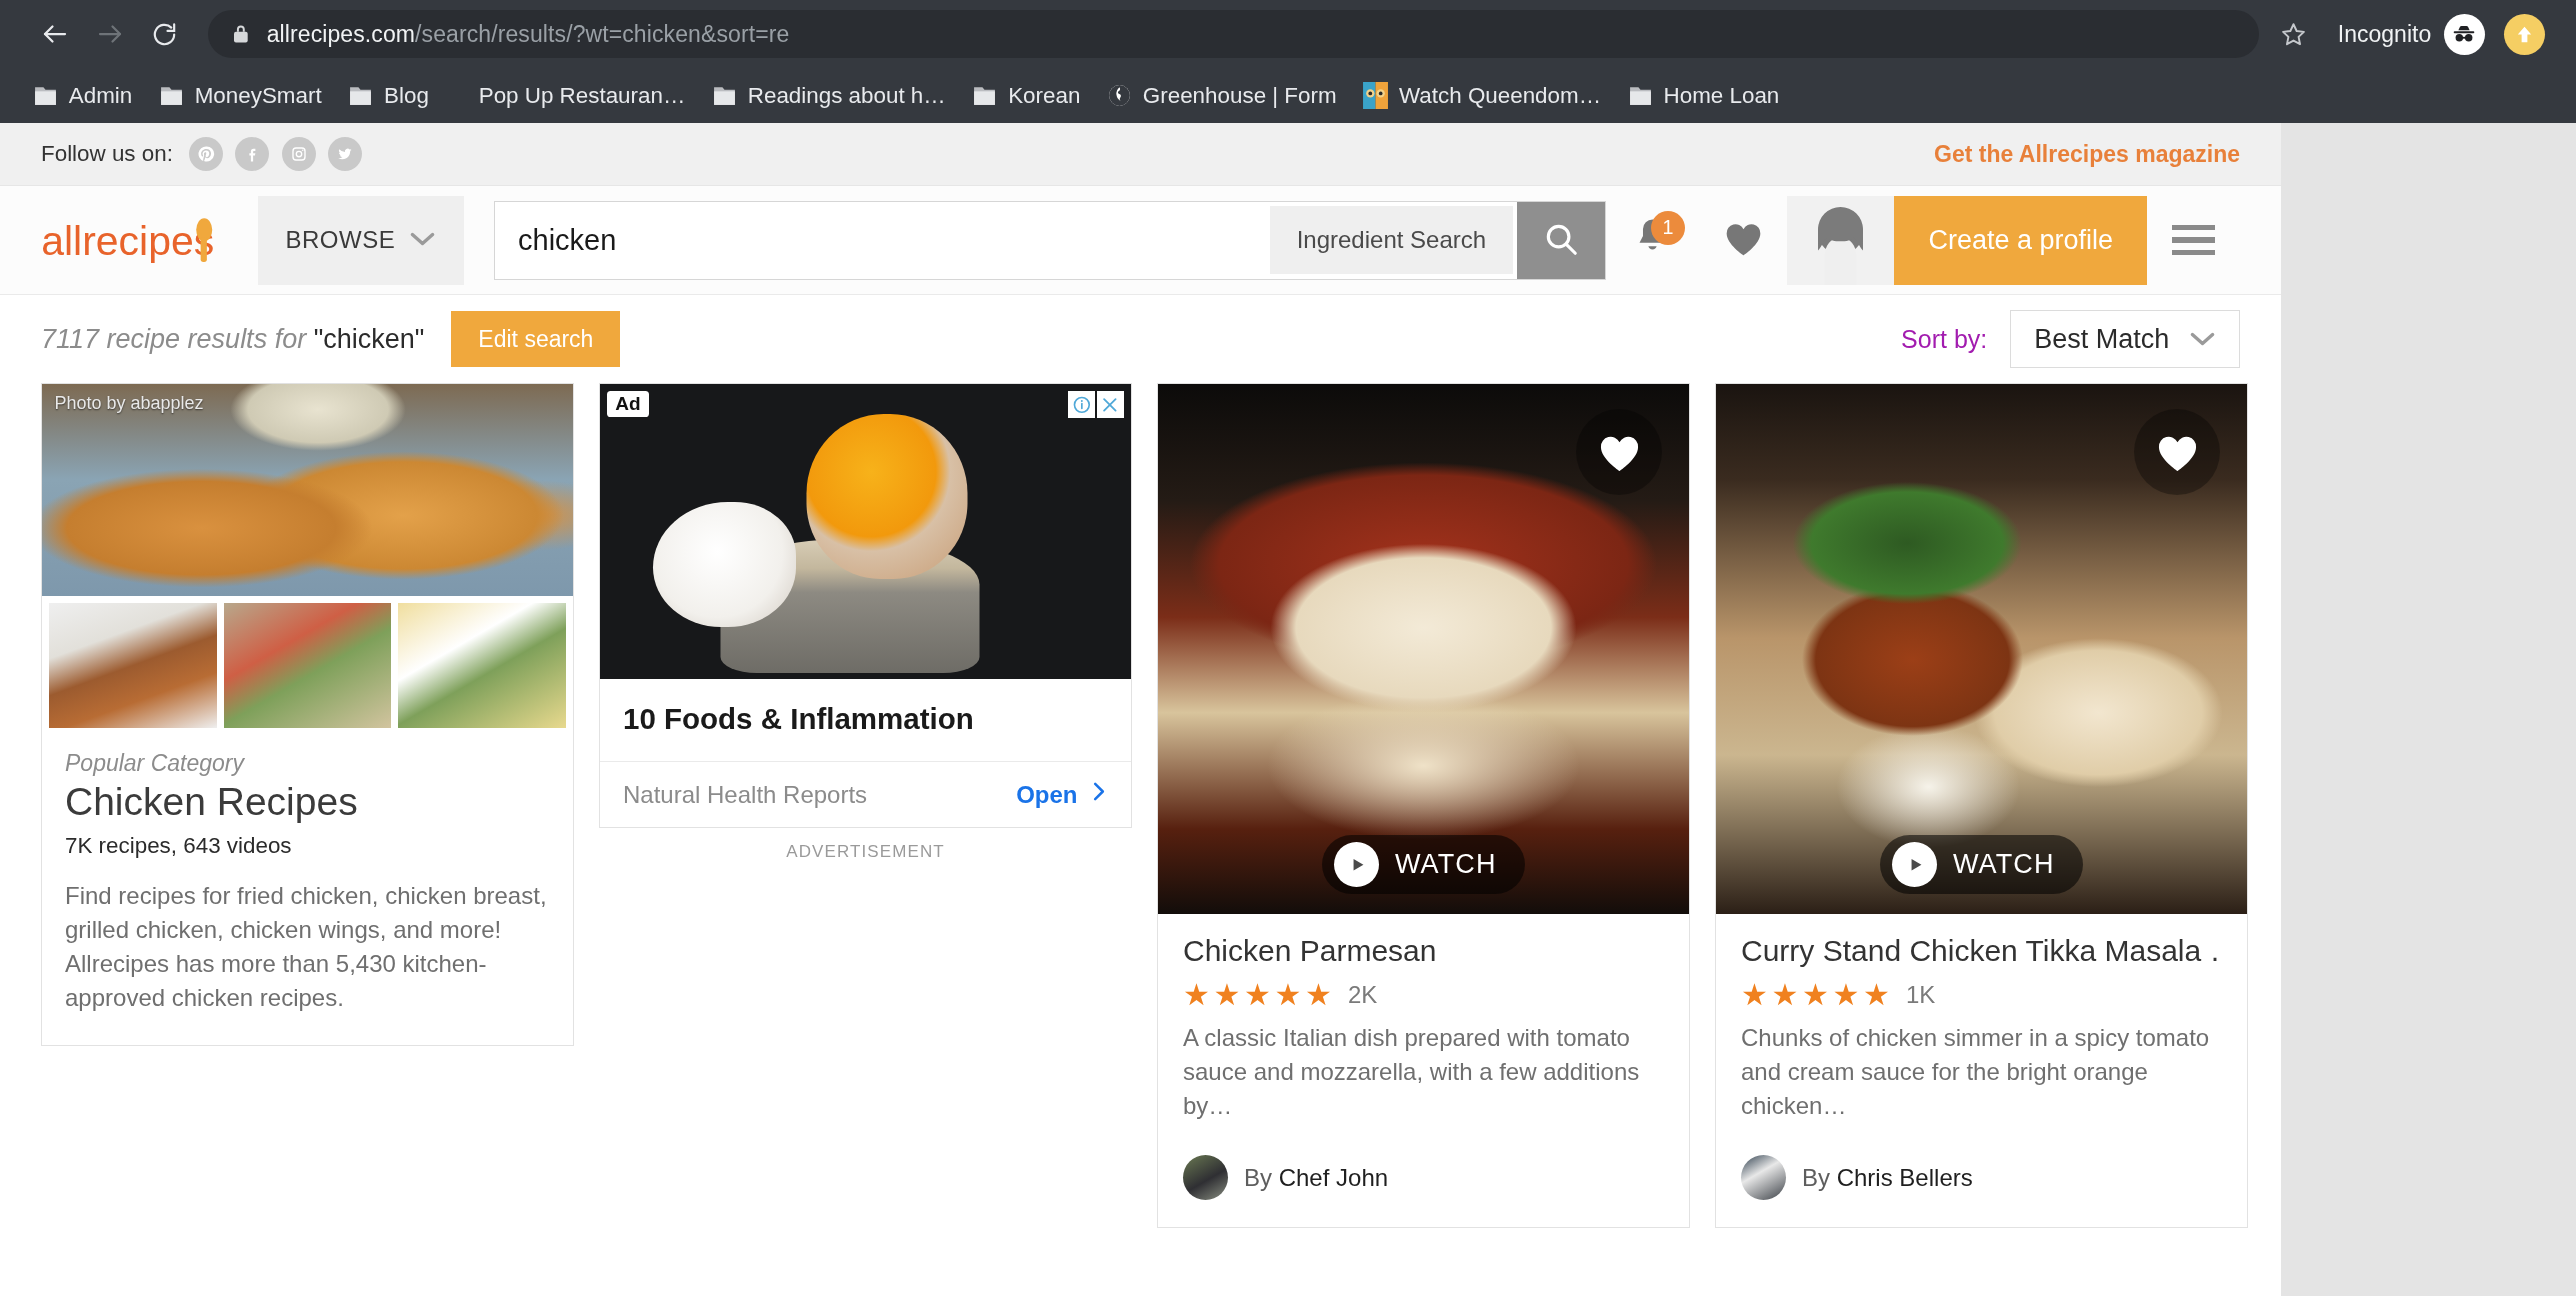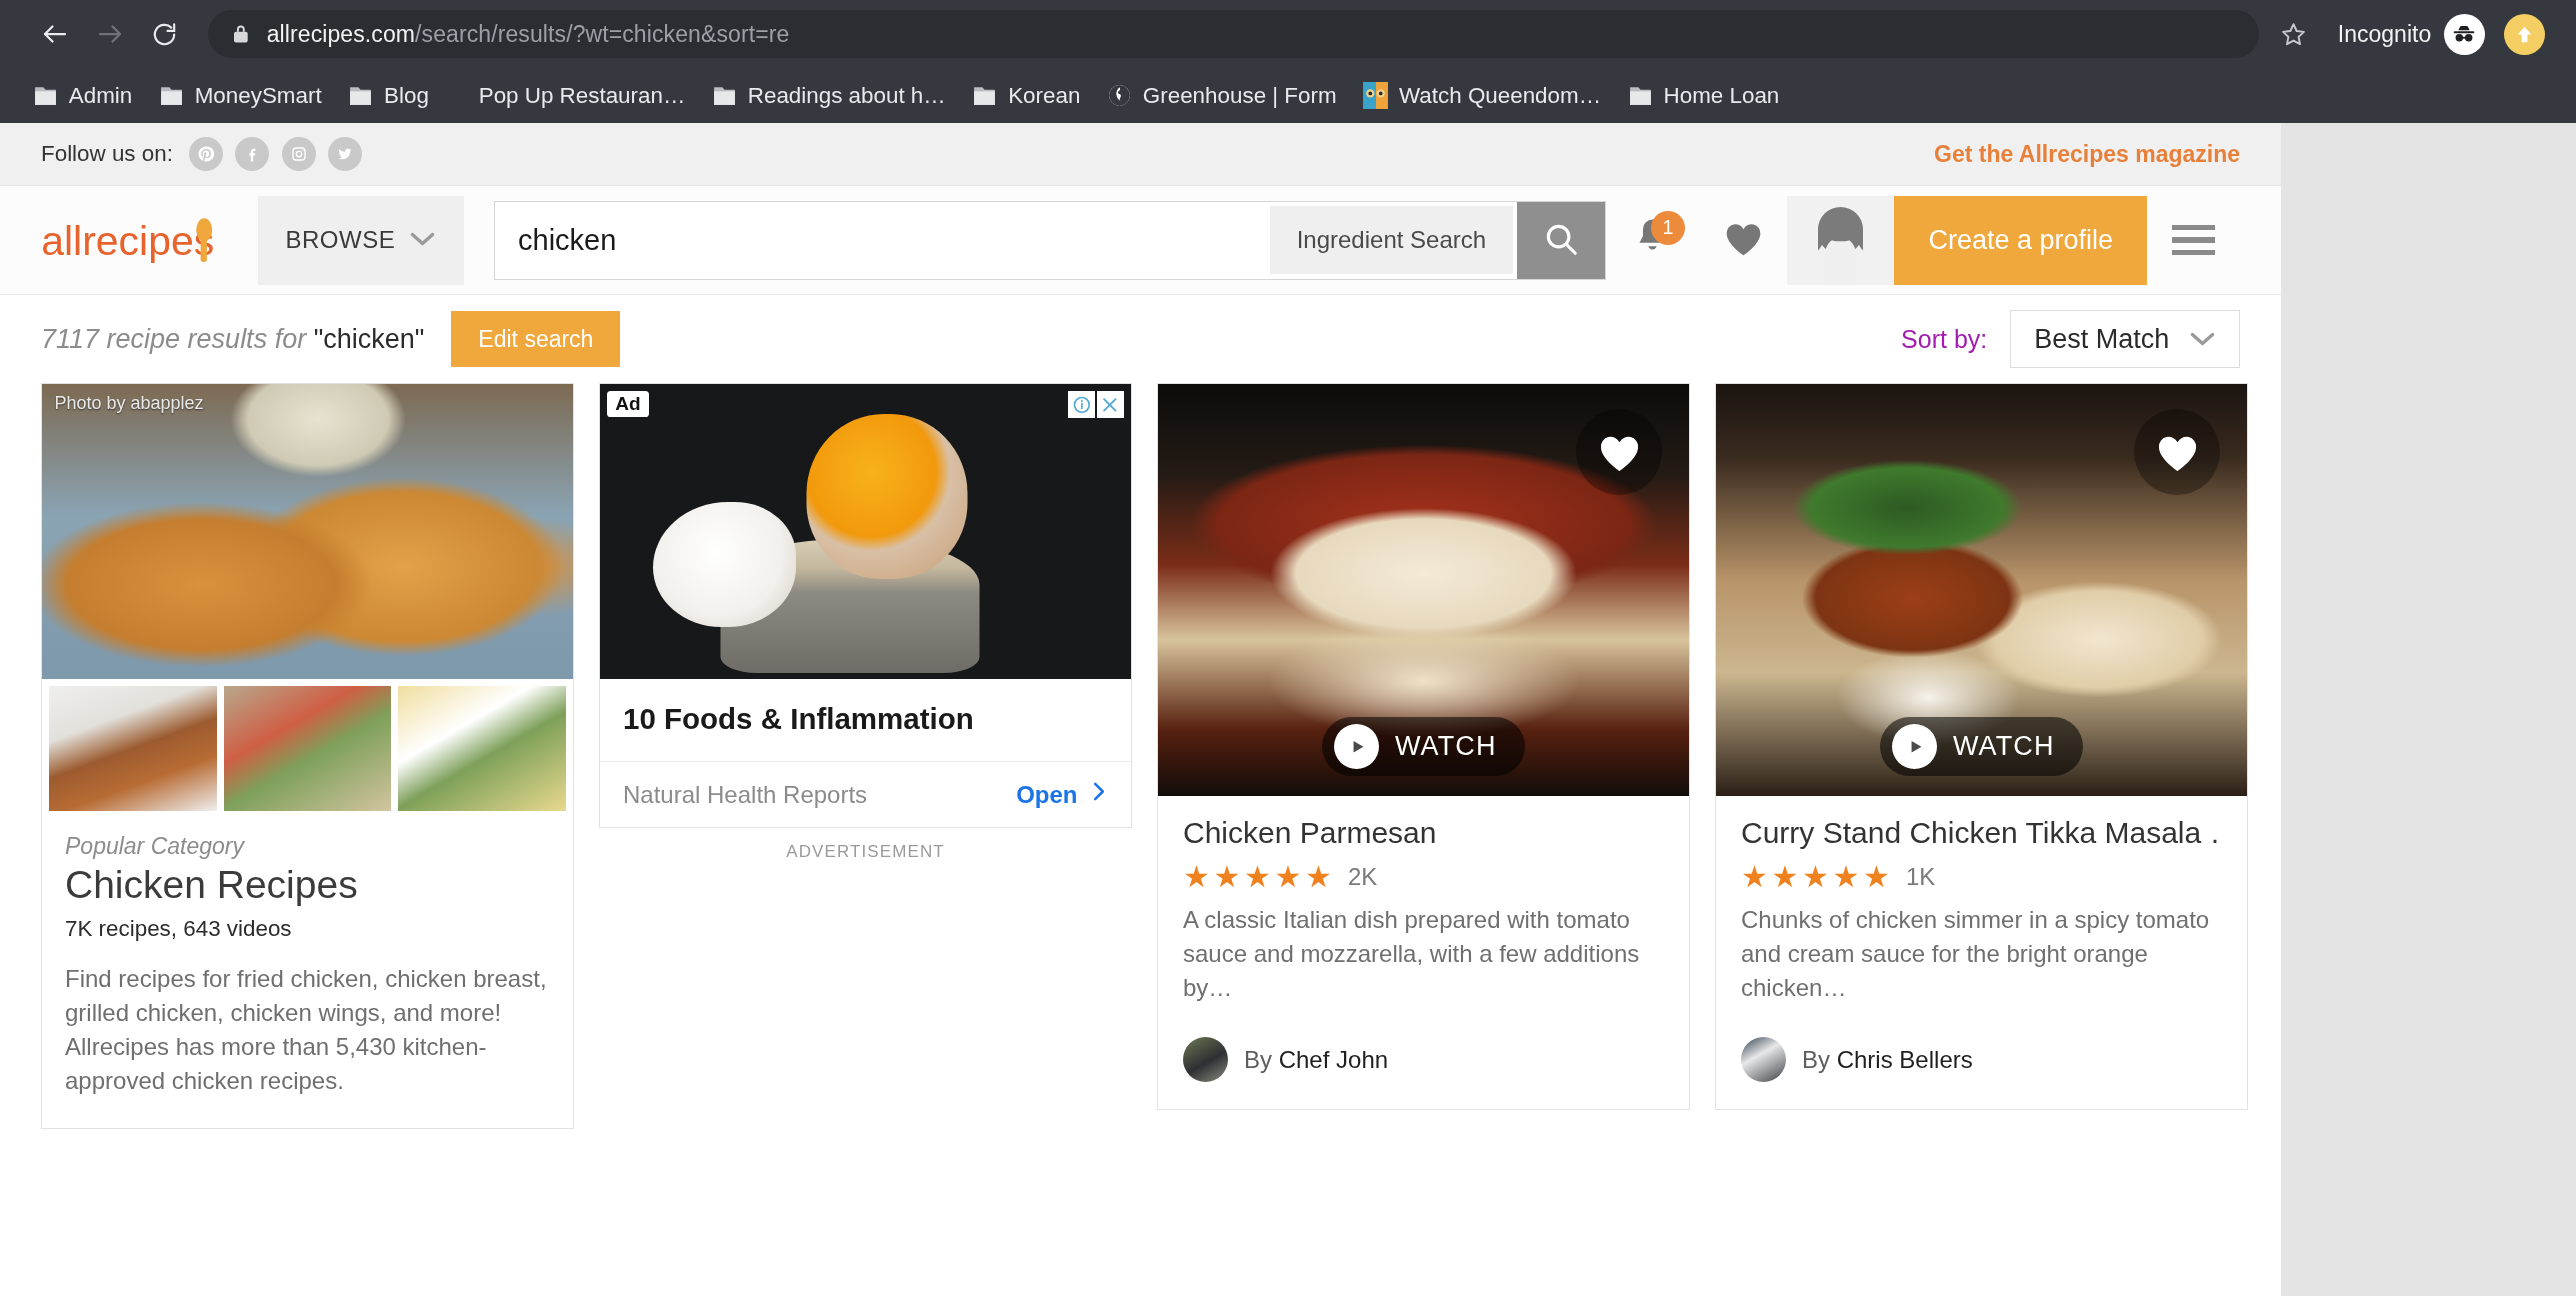--- a/index.html
+++ b/index.html
@@ -257,21 +257,21 @@
   .card {
     width: 533px;
     background: #fff;
     border: 0.9px solid #e2e2e2;
     flex: none;
     overflow: hidden;
   }
 
   
   .cat-hero {
-    height: 295px;
+    height: 212px;
     position: relative;
     overflow: hidden;
     background: linear-gradient(140deg,#6f5a45 0%,#c98a3c 35%,#e6ab55 60%,#8ba7b8 100%);
   }
   .cat-hero .credit {
     position: absolute; top: 9px; left: 12.5px;
     color: #e9e9e9; font-size: 18px;
     text-shadow: 0 0.9px 1.8px rgba(0,0,0,.6);
   }
   .fried {
@@ -354,21 +354,21 @@
   .ad-open { margin-left: auto; color: #1a73e8; font-size: 24px; font-weight: bold; display: flex; align-items: center; gap: 12.5px; }
   .ad-footer-note {
     text-align: center;
     font-size: 17px;
     color: #9a9a9a;
     letter-spacing: 1.1px;
     padding-top: 14.3px;
   }
 
   
-  .rc-media { height: 412px; position: relative; overflow: hidden; }
+  .rc-media { height: 530px; position: relative; overflow: hidden; }
   .rc1-img {
     position: absolute; inset: 0;
     background:
       radial-gradient(ellipse 40% 22% at 50% 46%, #f3ead7 0%, #e7d9bd 60%, rgba(0,0,0,0) 72%),
       radial-gradient(ellipse 42% 20% at 50% 72%, #efe2c8 0%, rgba(0,0,0,0) 70%),
       radial-gradient(ellipse 55% 24% at 50% 34%, #a3321c 0%, #7c2614 70%, rgba(0,0,0,0) 80%),
       linear-gradient(180deg,#0c0b0a 0%,#241b15 22%,#7b2d18 44%,#d8c49c 62%,#57200f 84%,#120d0a 100%);
   }
   .rc2-img {
     position: absolute; inset: 0;

